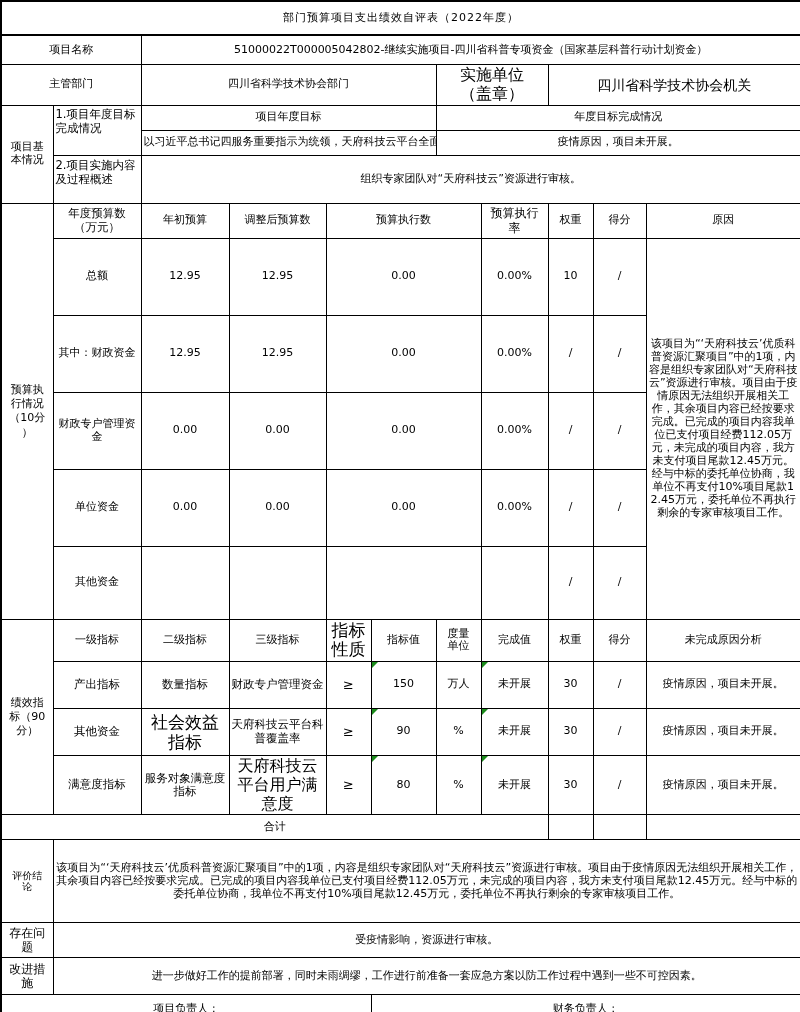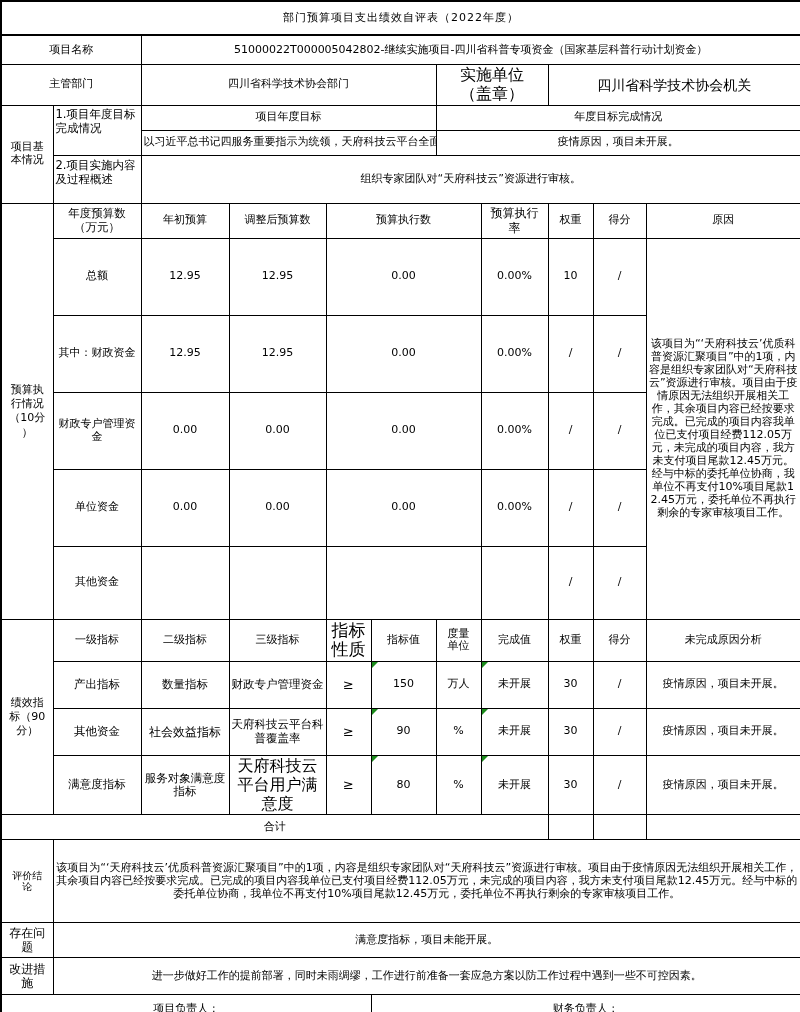--- a/index.html
+++ b/index.html
@@ -264,21 +264,21 @@
     <td class="num cellmark">150</td>
     <td class="num">万人</td>
     <td class="num cellmark">未开展</td>
     <td class="num">30</td>
     <td class="num">/</td>
     <td class="lbl" style="font-size:11px;line-height:1.35">疫情原因，项目未开展。</td>
   </tr>
 
   <tr>
     <td class="lbl" style="height:44px;font-size:11.5px">其他资金</td>
-    <td class="lbl" style="font-size:12px">社会效益指标</td>
+    <td class="lbl" style="font-size:17px">社会效益指标</td>
     <td class="lbl" style="font-size:11.5px">天府科技云平台科普覆盖率</td>
     <td class="num" style="font-size:13px">≥</td>
     <td class="num cellmark">90</td>
     <td class="num">%</td>
     <td class="num cellmark">未开展</td>
     <td class="num">30</td>
     <td class="num">/</td>
     <td class="lbl" style="font-size:11px;line-height:1.35">疫情原因，项目未开展。</td>
   </tr>
 
@@ -302,21 +302,21 @@
     <td class="num"></td>
   </tr>
 
   <tr>
     <td class="vside" style="height:80px;font-size:10px">评价结<br>论</td>
     <td class="para-top" colspan="10">该项目为“‘天府科技云’优质科普资源汇聚项目”中的1项，内容是组织专家团队对“天府科技云”资源进行审核。项目由于疫情原因无法组织开展相关工作，其余项目内容已经按要求完成。已完成的项目内容我单位已支付项目经费112.05万元，未完成的项目内容，我方未支付项目尾款12.45万元。经与中标的委托单位协商，我单位不再支付10%项目尾款12.45万元，委托单位不再执行剩余的专家审核项目工作。</td>
   </tr>
 
   <tr>
     <td class="vside" style="height:32px;font-size:12px">存在问<br>题</td>
-    <td class="para" colspan="10">满意度指标，项目未能开展。</td>
+    <td class="para" colspan="10">受疫情影响，资源进行审核。</td>
   </tr>
 
   <tr>
     <td class="vside" style="height:34px;font-size:12px">改进措<br>施</td>
     <td class="para" colspan="10">进一步做好工作的提前部署，同时未雨绸缪，工作进行前准备一套应急方案以防工作过程中遇到一些不可控因素。</td>
   </tr>
 
   <tr>
     <td class="sign" colspan="5">项目负责人：</td>
     <td class="sign" colspan="6">财务负责人：</td>

